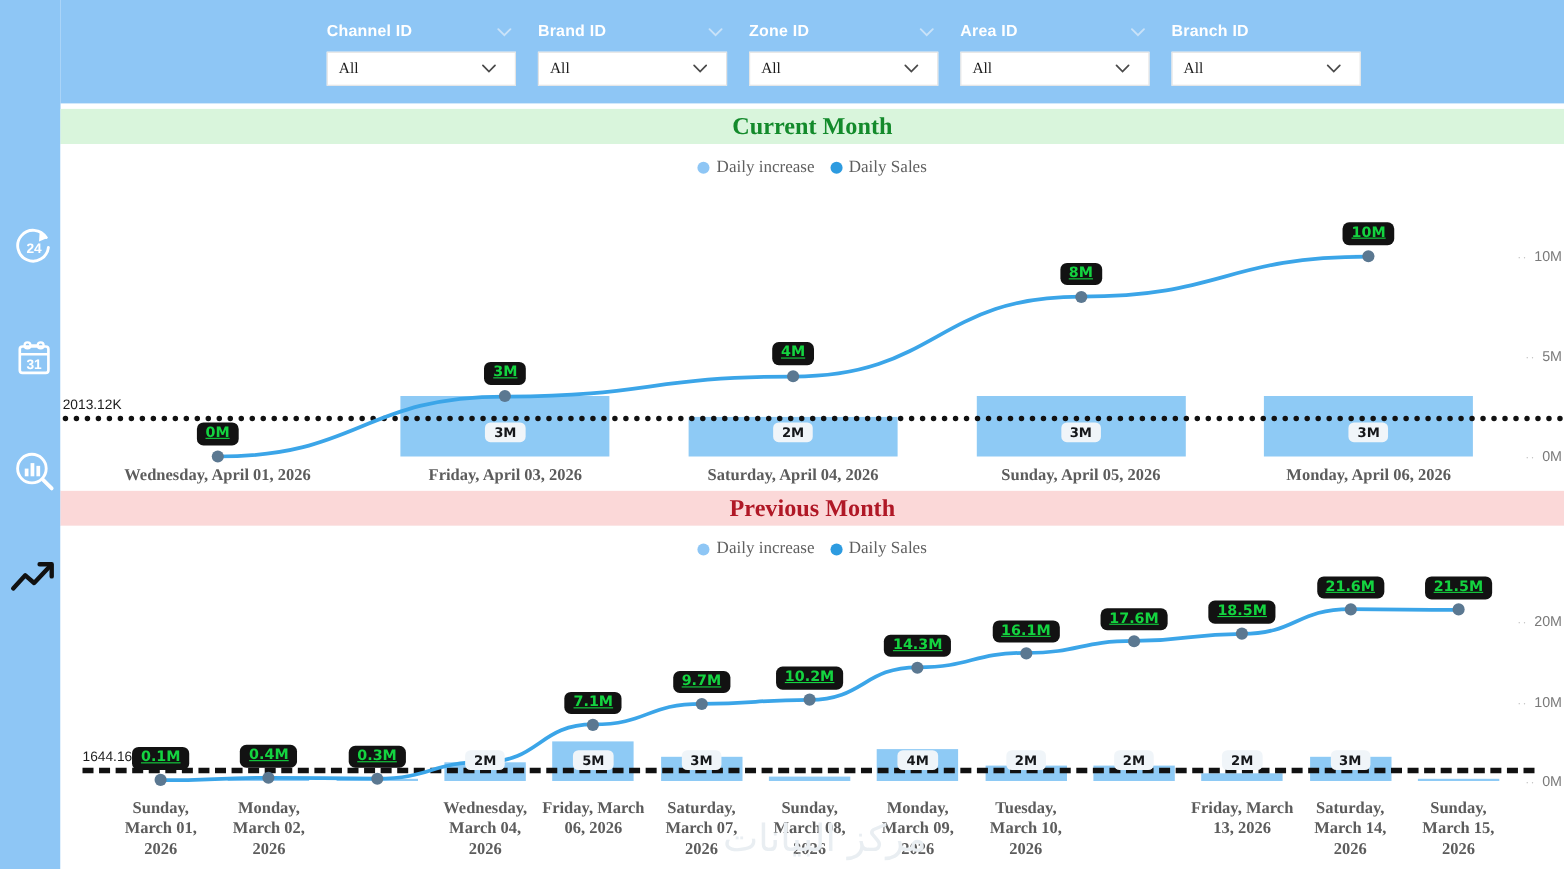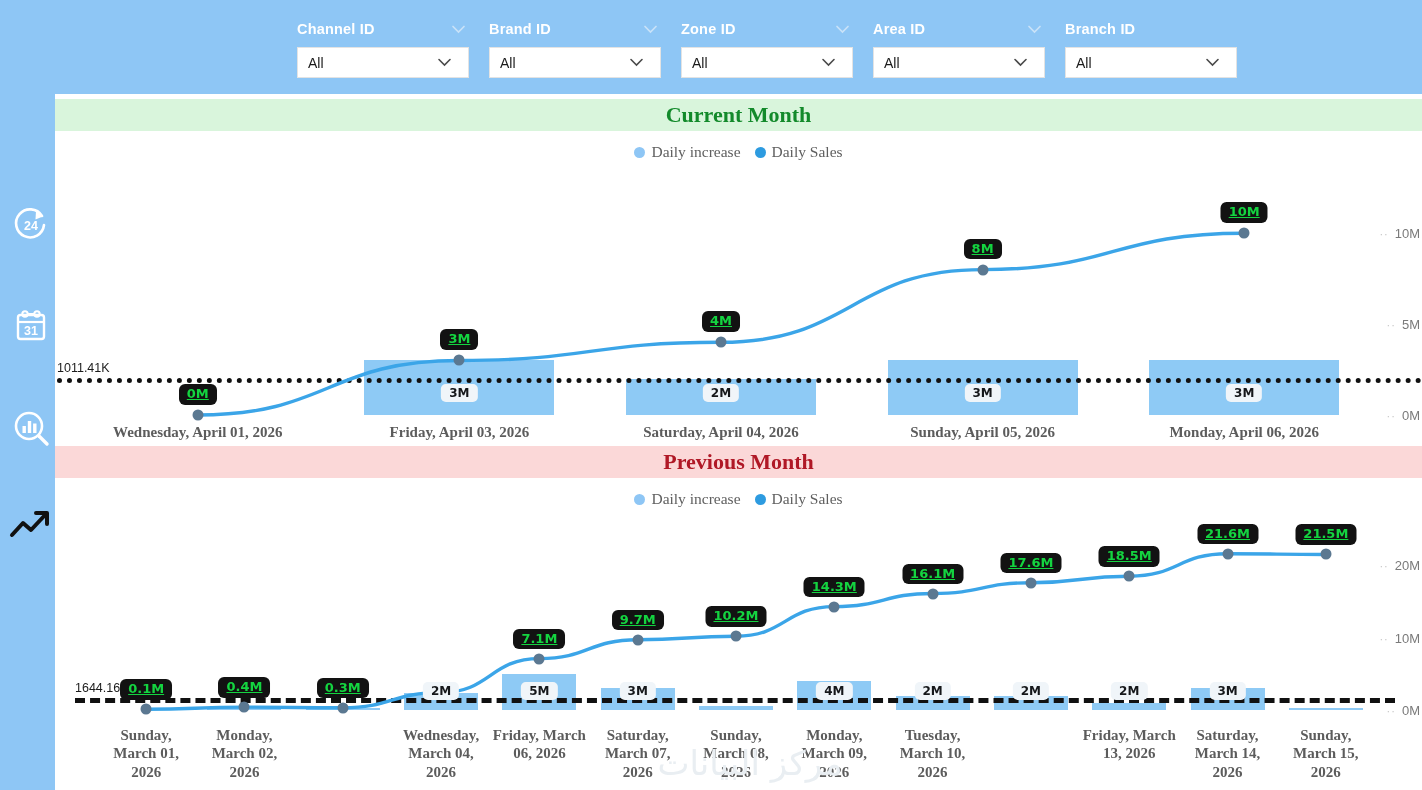--- a/index.html
+++ b/index.html
@@ -40,20 +40,21 @@
     letter-spacing: .2px;
   }
   .chev { width: 15px; height: 9px; flex: none; }
   .chev.light path { stroke: #c9e2f8; }
   .chev.dark path  { stroke: #4a4a4a; }
   .filter-select {
     margin-top: 7px; height: 31px; background: #ffffff;
     border: 1px solid #e3e3e3;
     display: flex; align-items: center; justify-content: space-between;
     padding: 0 16px 0 10px;
+    font-family: Liberation Serif, serif;
   }
   .filter-value { font-size: 14px; color: #1a1a1a; }
 
   
   .section-banner {
     position: absolute; left: 55px; width: 1367px; height: 32px;
     display: flex; align-items: center; justify-content: center;
     font-family: "Liberation Serif", serif;
     font-size: 22px; font-weight: bold;
   }
@@ -281,21 +282,21 @@
   <span>Previous Month</span>
 </div>
 
 <div id="chart-current" class="chart-panel">
   <div class="plot" id="plot-current">
       <div class="bar" style="left: 309.4px; top: 229.478px; width: 190px; height: 54.5217px;"></div>
       <div class="bar" style="left: 571px; top: 247.652px; width: 190px; height: 36.3478px;"></div>
       <div class="bar" style="left: 832.6px; top: 229.478px; width: 190px; height: 54.5217px;"></div>
       <div class="bar" style="left: 1094.2px; top: 229.478px; width: 190px; height: 54.5217px;"></div>
       <div class="ref-line" style="left: 2px; width: 1365px; top: 247.414px;"></div>
-      <div class="ref-label" style="left: 2px; top: 230.414px;">1011.41K</div>
+      <div class="ref-label" style="left: 2px; top: 230.414px;">2013.12K</div>
       <svg class="line-svg" width="1367" height="315">
         <path d="M 142.8 284.0 C 273.6 284.0, 273.6 229.5, 404.4 229.5 C 535.2 229.5, 535.2 211.3, 666.0 211.3 C 796.8 211.3, 796.8 138.6, 927.6 138.6 C 1058.4 138.6, 1058.4 102.3, 1189.2 102.3" fill="none" stroke="#3BA5E8" stroke-width="3.4" stroke-linecap="round"></path>
       </svg>
       <div class="marker" style="left: 142.8px; top: 284px;"></div>
       <div class="marker" style="left: 404.4px; top: 229.478px;"></div>
       <div class="marker" style="left: 666px; top: 211.304px;"></div>
       <div class="marker" style="left: 927.6px; top: 138.609px;"></div>
       <div class="marker" style="left: 1189.2px; top: 102.261px;"></div>
       <div class="pt-label" style="left: 142.8px; top: 253px;">0M</div>
       <div class="pt-label" style="left: 404.4px; top: 198.478px;">3M</div>

